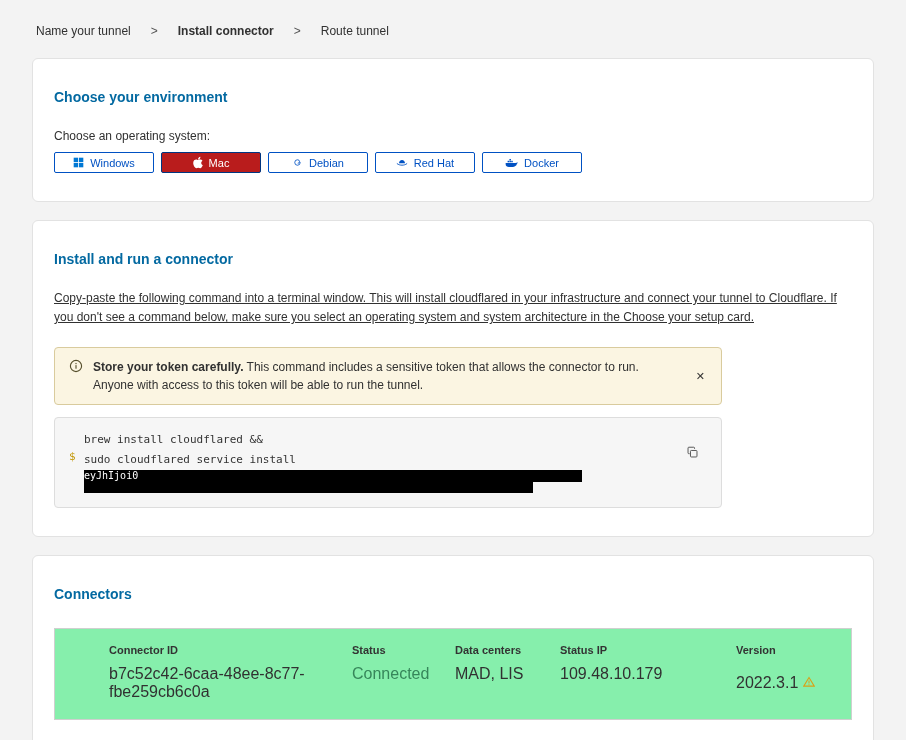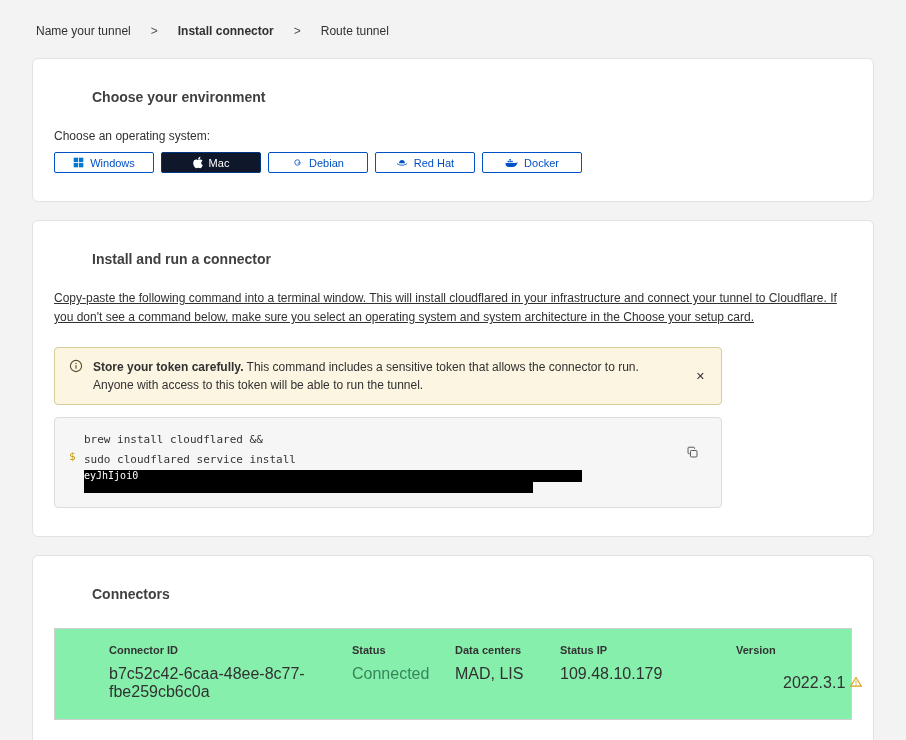--- a/index.html
+++ b/index.html
@@ -20,33 +20,33 @@
 
   
   .card {
     background: #fff;
     border: 1px solid #e2e2e2;
     border-radius: 6px;
     padding: 30px 21px 28px 21px;
     margin-top: 18px;
   }
   .card:first-of-type { margin-top: 20px; }
-  .card h2 { font-size: 14px; font-weight: 700; color: #404040; margin-left: 38px; }
+  .card h2 { font-size: 14px; font-weight: 700; color: #0369a1; }
 
   
   .os-label { font-size: 12px; margin-top: 24px; }
   .os-row { display: flex; gap: 7px; margin-top: 9px; }
   .os-btn {
     display: inline-flex; align-items: center; justify-content: center; gap: 6px;
     width: 100px; height: 21px;
     background: #fff; border: 1px solid #0051c3; border-radius: 2px;
     color: #0051c3; font-size: 11px; font-family: "Liberation Sans", sans-serif;
     cursor: pointer;
   }
-  .os-btn.selected { background: #0f172a; border-color: #003681; color: #fff; }
+  .os-btn.selected { background: #b91c1c; border-color: #003681; color: #fff; }
   .os-btn svg { display: block; }
 
   
   .desc { font-size: 12px; line-height: 1.6; margin-top: 22px; max-width: 800px; text-decoration: underline; }
 
   .warning {
     margin-top: 20px; max-width: 668px;
     background: #fbf5e2; border: 1px solid #d9cb9d; border-radius: 4px;
     display: flex; align-items: flex-start; gap: 10px;
     padding: 10px 12px 10px 14px;
@@ -85,21 +85,21 @@
   .conn-table {
     margin-top: 26px;
     border: 1px solid #cfcfcf;
     background: #86efac;
     padding: 15px 20px 18px 54px;
   }
   .t-row { display: grid; grid-template-columns: 243px 103px 105px 176px 1fr; }
   .t-head { font-size: 11px; font-weight: 700; color: #333; }
   .t-vals { font-size: 16px; margin-top: 9px; }
   .status-connected { color: #36865a; }
-  .version-cell { display: inline-flex; align-items: center; gap: 5px; margin-left: 47px; }
+  .version-cell { display: inline-flex; align-items: center; gap: 5px; }
 </style>
 </head>
 <body>
 
 <div class="page">
 
   <nav class="breadcrumb">
     <span class="crumb">Name your tunnel</span>
     <span class="sep">&gt;</span>
     <span class="crumb active">Install connector</span>

